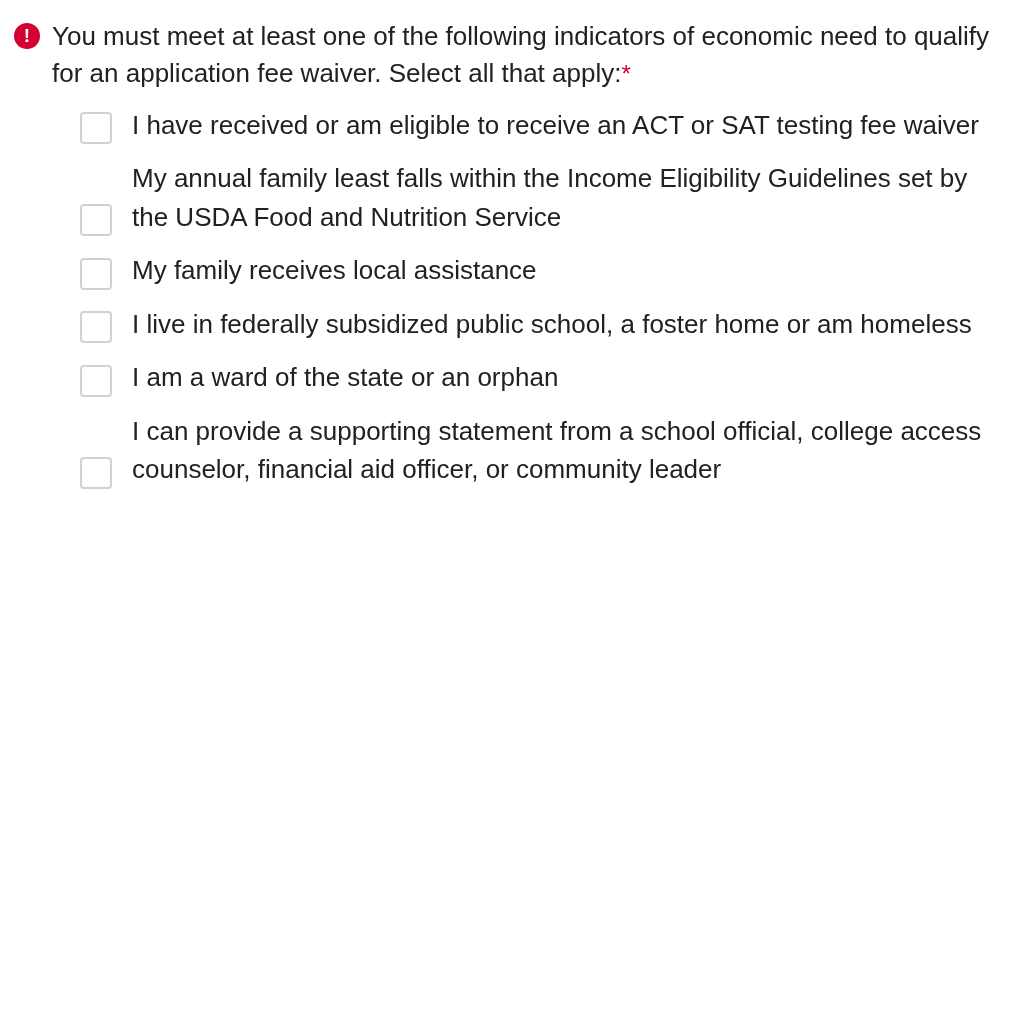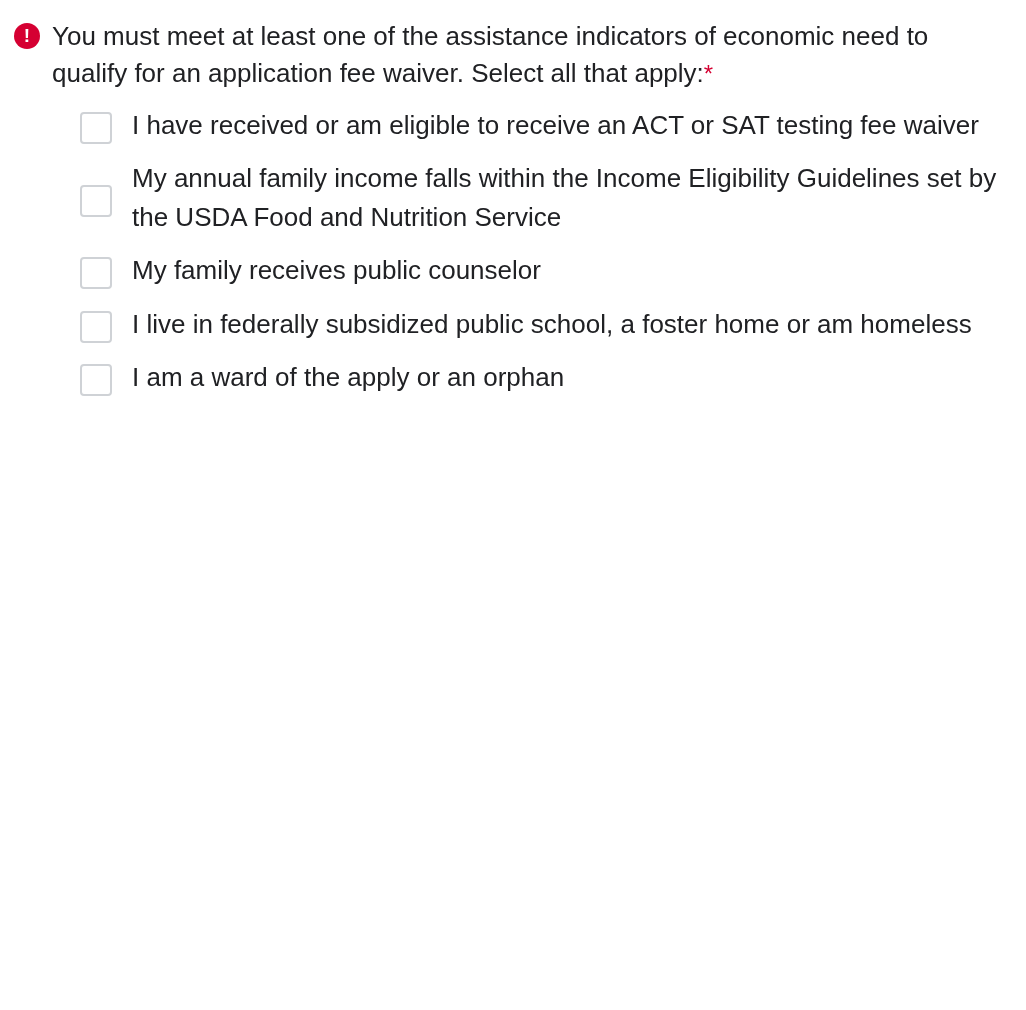--- a/index.html
+++ b/index.html
@@ -52,21 +52,21 @@
     font-size: 24px;
   }
 
   
   .options {
     margin-top: 14px;
     padding-left: 66px;
   }
   .option-row {
     display: flex;
-    align-items: center;
+    align-items: flex-end;
     margin-bottom: 15px;
   }
   .checkbox {
     flex: 0 0 auto;
     width: 32px;
     height: 32px;
     border: 2px solid #cfd2d6;
     border-radius: 4px;
     background: #ffffff;
     box-sizing: border-box;
@@ -82,47 +82,51 @@
     cursor: pointer;
   }
 </style>
 </head>
 <body>
 
 <div class="form-question">
 
   <div class="prompt-row">
     <div class="error-icon">!</div>
-    <div class="prompt-text"><span>You must meet at least one of the assistance indicators of economic need to qualify for an application fee waiver. Select all that apply:</span><span class="required-star">*</span></div>
+    <div class="prompt-text"><span>You must meet at least one of the following indicators of economic need to qualify for an application fee waiver. Select all that apply:</span><span class="required-star">*</span></div>
   </div>
 
   <div class="options">
 
     <div class="option-row">
       <div class="checkbox"></div>
       <div class="option-label">I have received or am eligible to receive an ACT or SAT testing fee waiver</div>
     </div>
 
 
     <div class="option-row">
       <div class="checkbox"></div>
-      <div class="option-label">My annual family income falls within the Income Eligibility Guidelines set by the USDA Food and Nutrition Service</div>
+      <div class="option-label">My annual family least falls within the Income Eligibility Guidelines set by the USDA Food and Nutrition Service</div>
     </div>
 
 
     <div class="option-row">
       <div class="checkbox"></div>
-      <div class="option-label">My family receives public counselor</div>
+      <div class="option-label">My family receives local assistance</div>
     </div>
 
     <div class="option-row">
       <div class="checkbox"></div>
       <div class="option-label">I live in federally subsidized public school, a foster home or am homeless</div>
     </div>
 
     <div class="option-row">
       <div class="checkbox"></div>
-      <div class="option-label">I am a ward of the apply or an orphan</div>
+      <div class="option-label">I am a ward of the state or an orphan</div>
     </div>
 
+    <div class="option-row">
+      <div class="checkbox"></div>
+      <div class="option-label">I can provide a supporting statement from a school official, college access counselor, financial aid officer, or community leader</div>
+    </div>
 
   </div>
 </div>
 
 </body></html>

